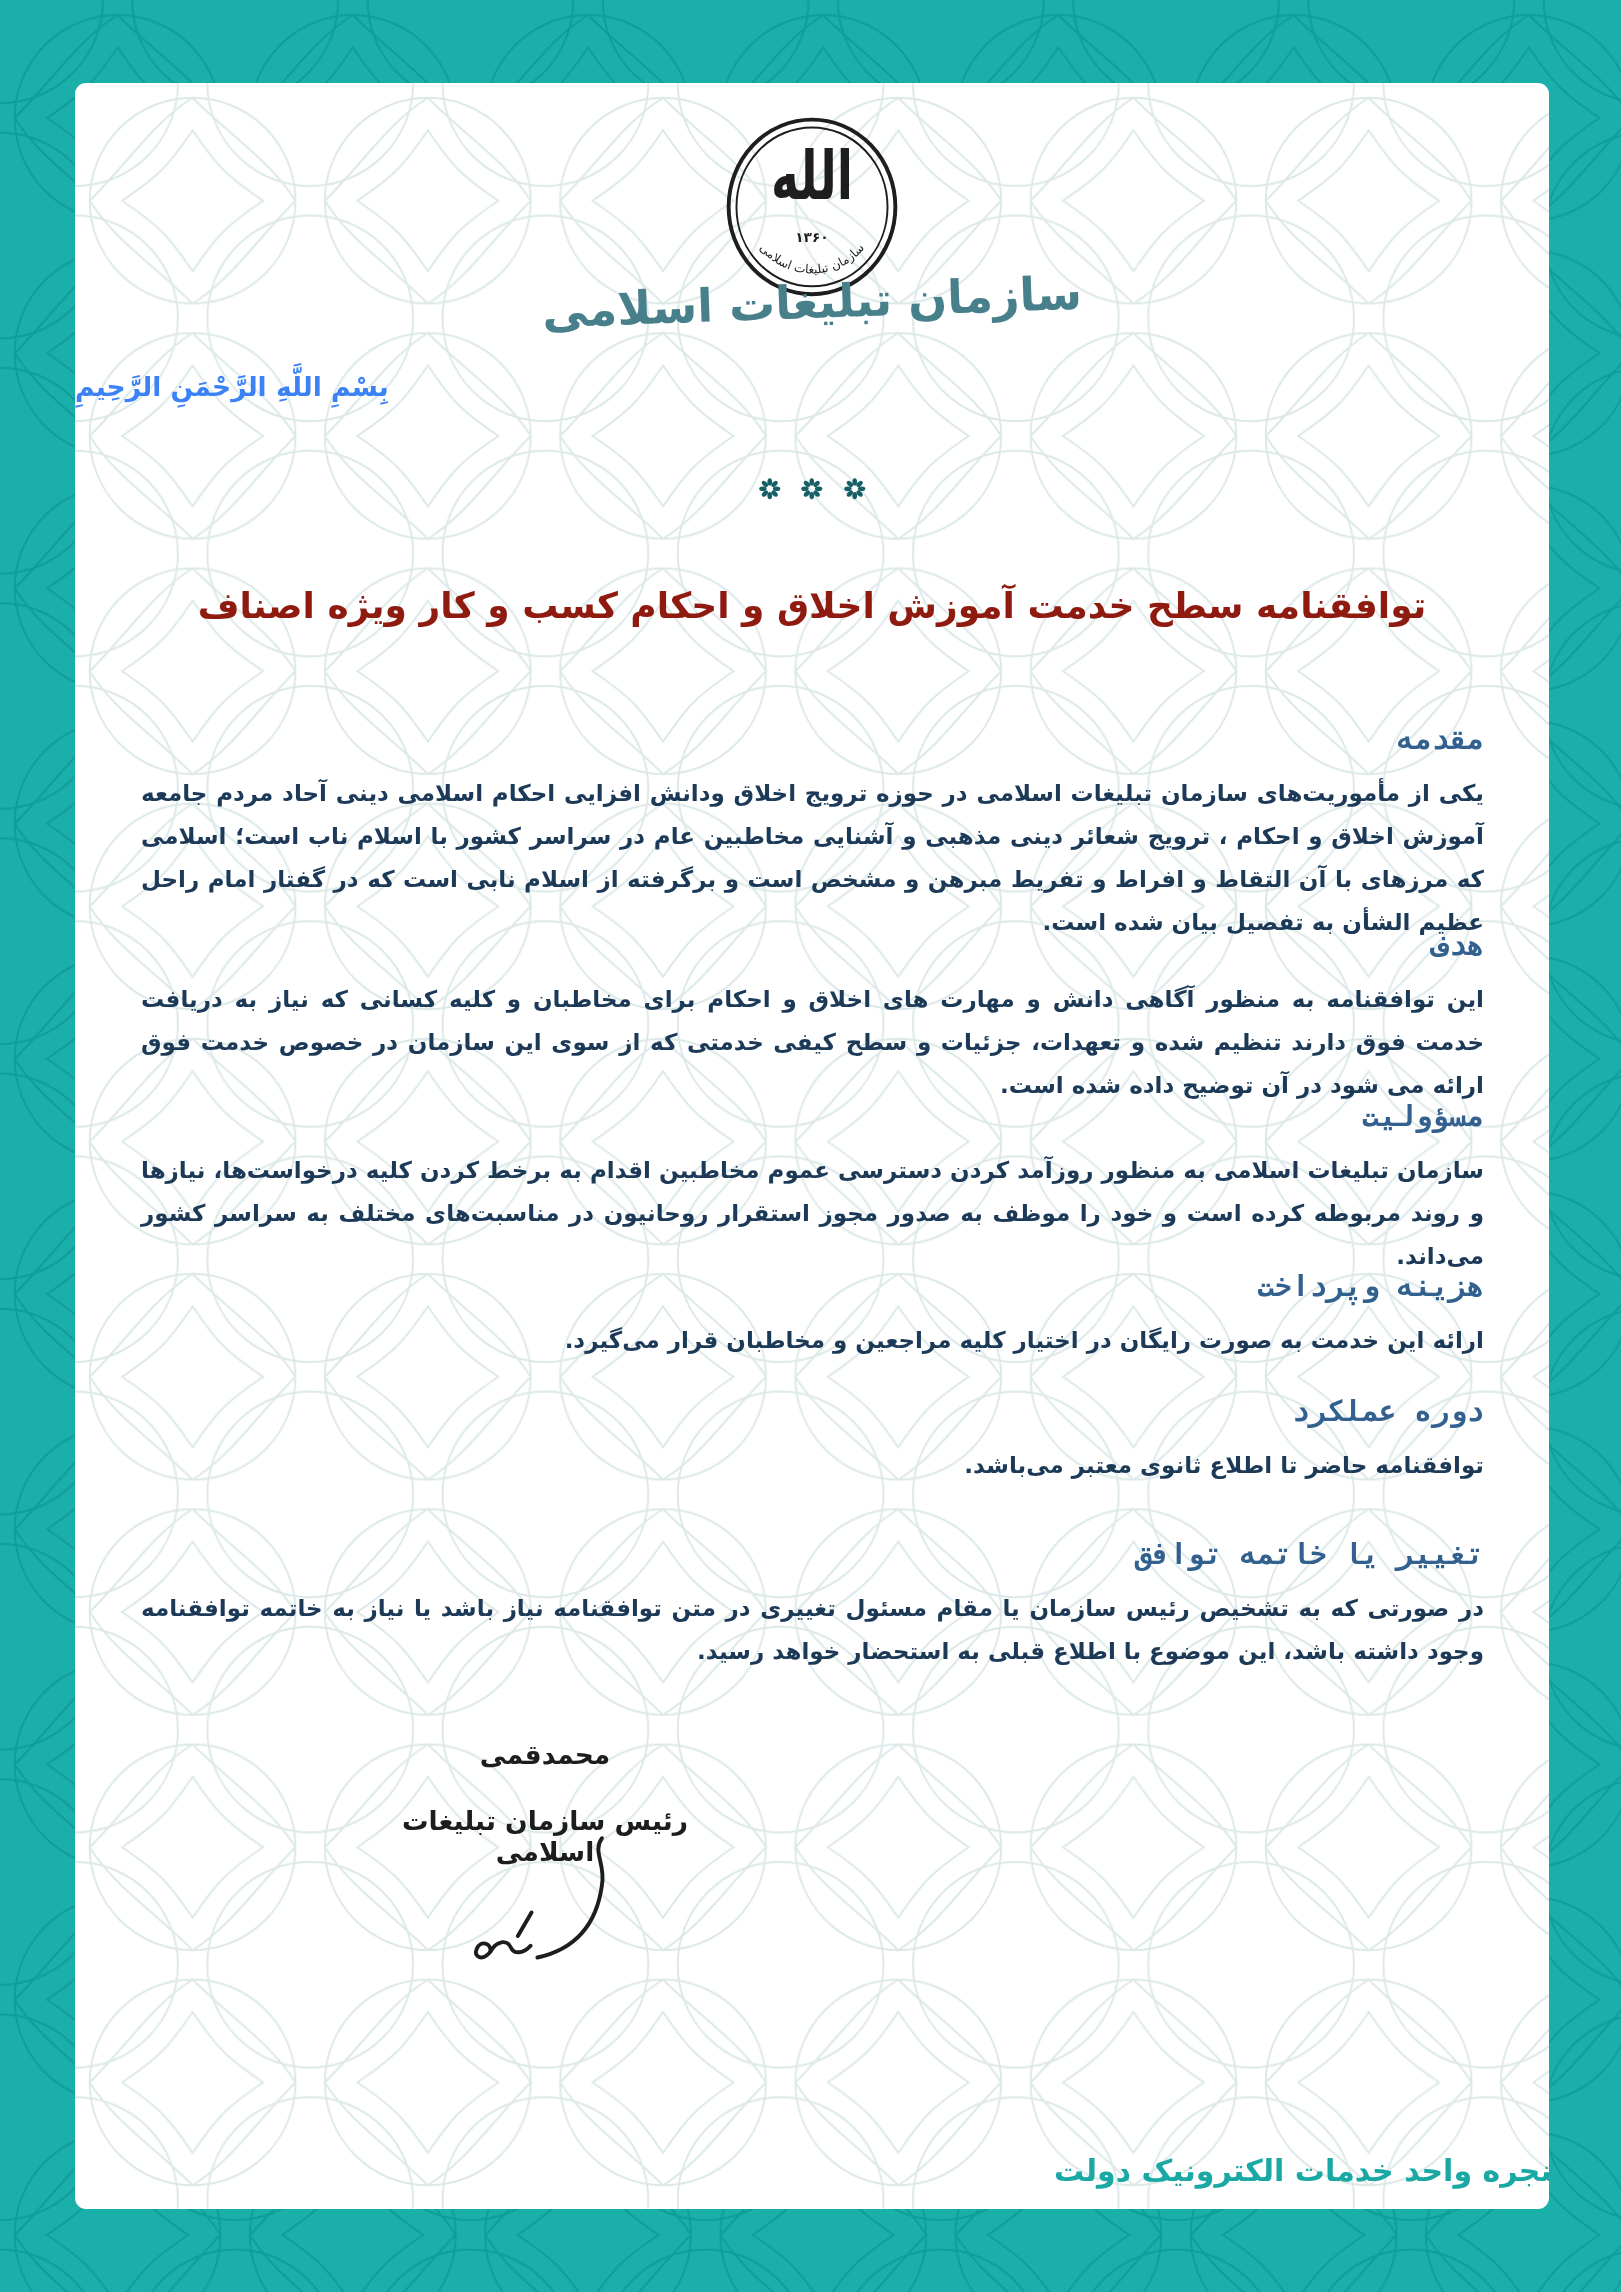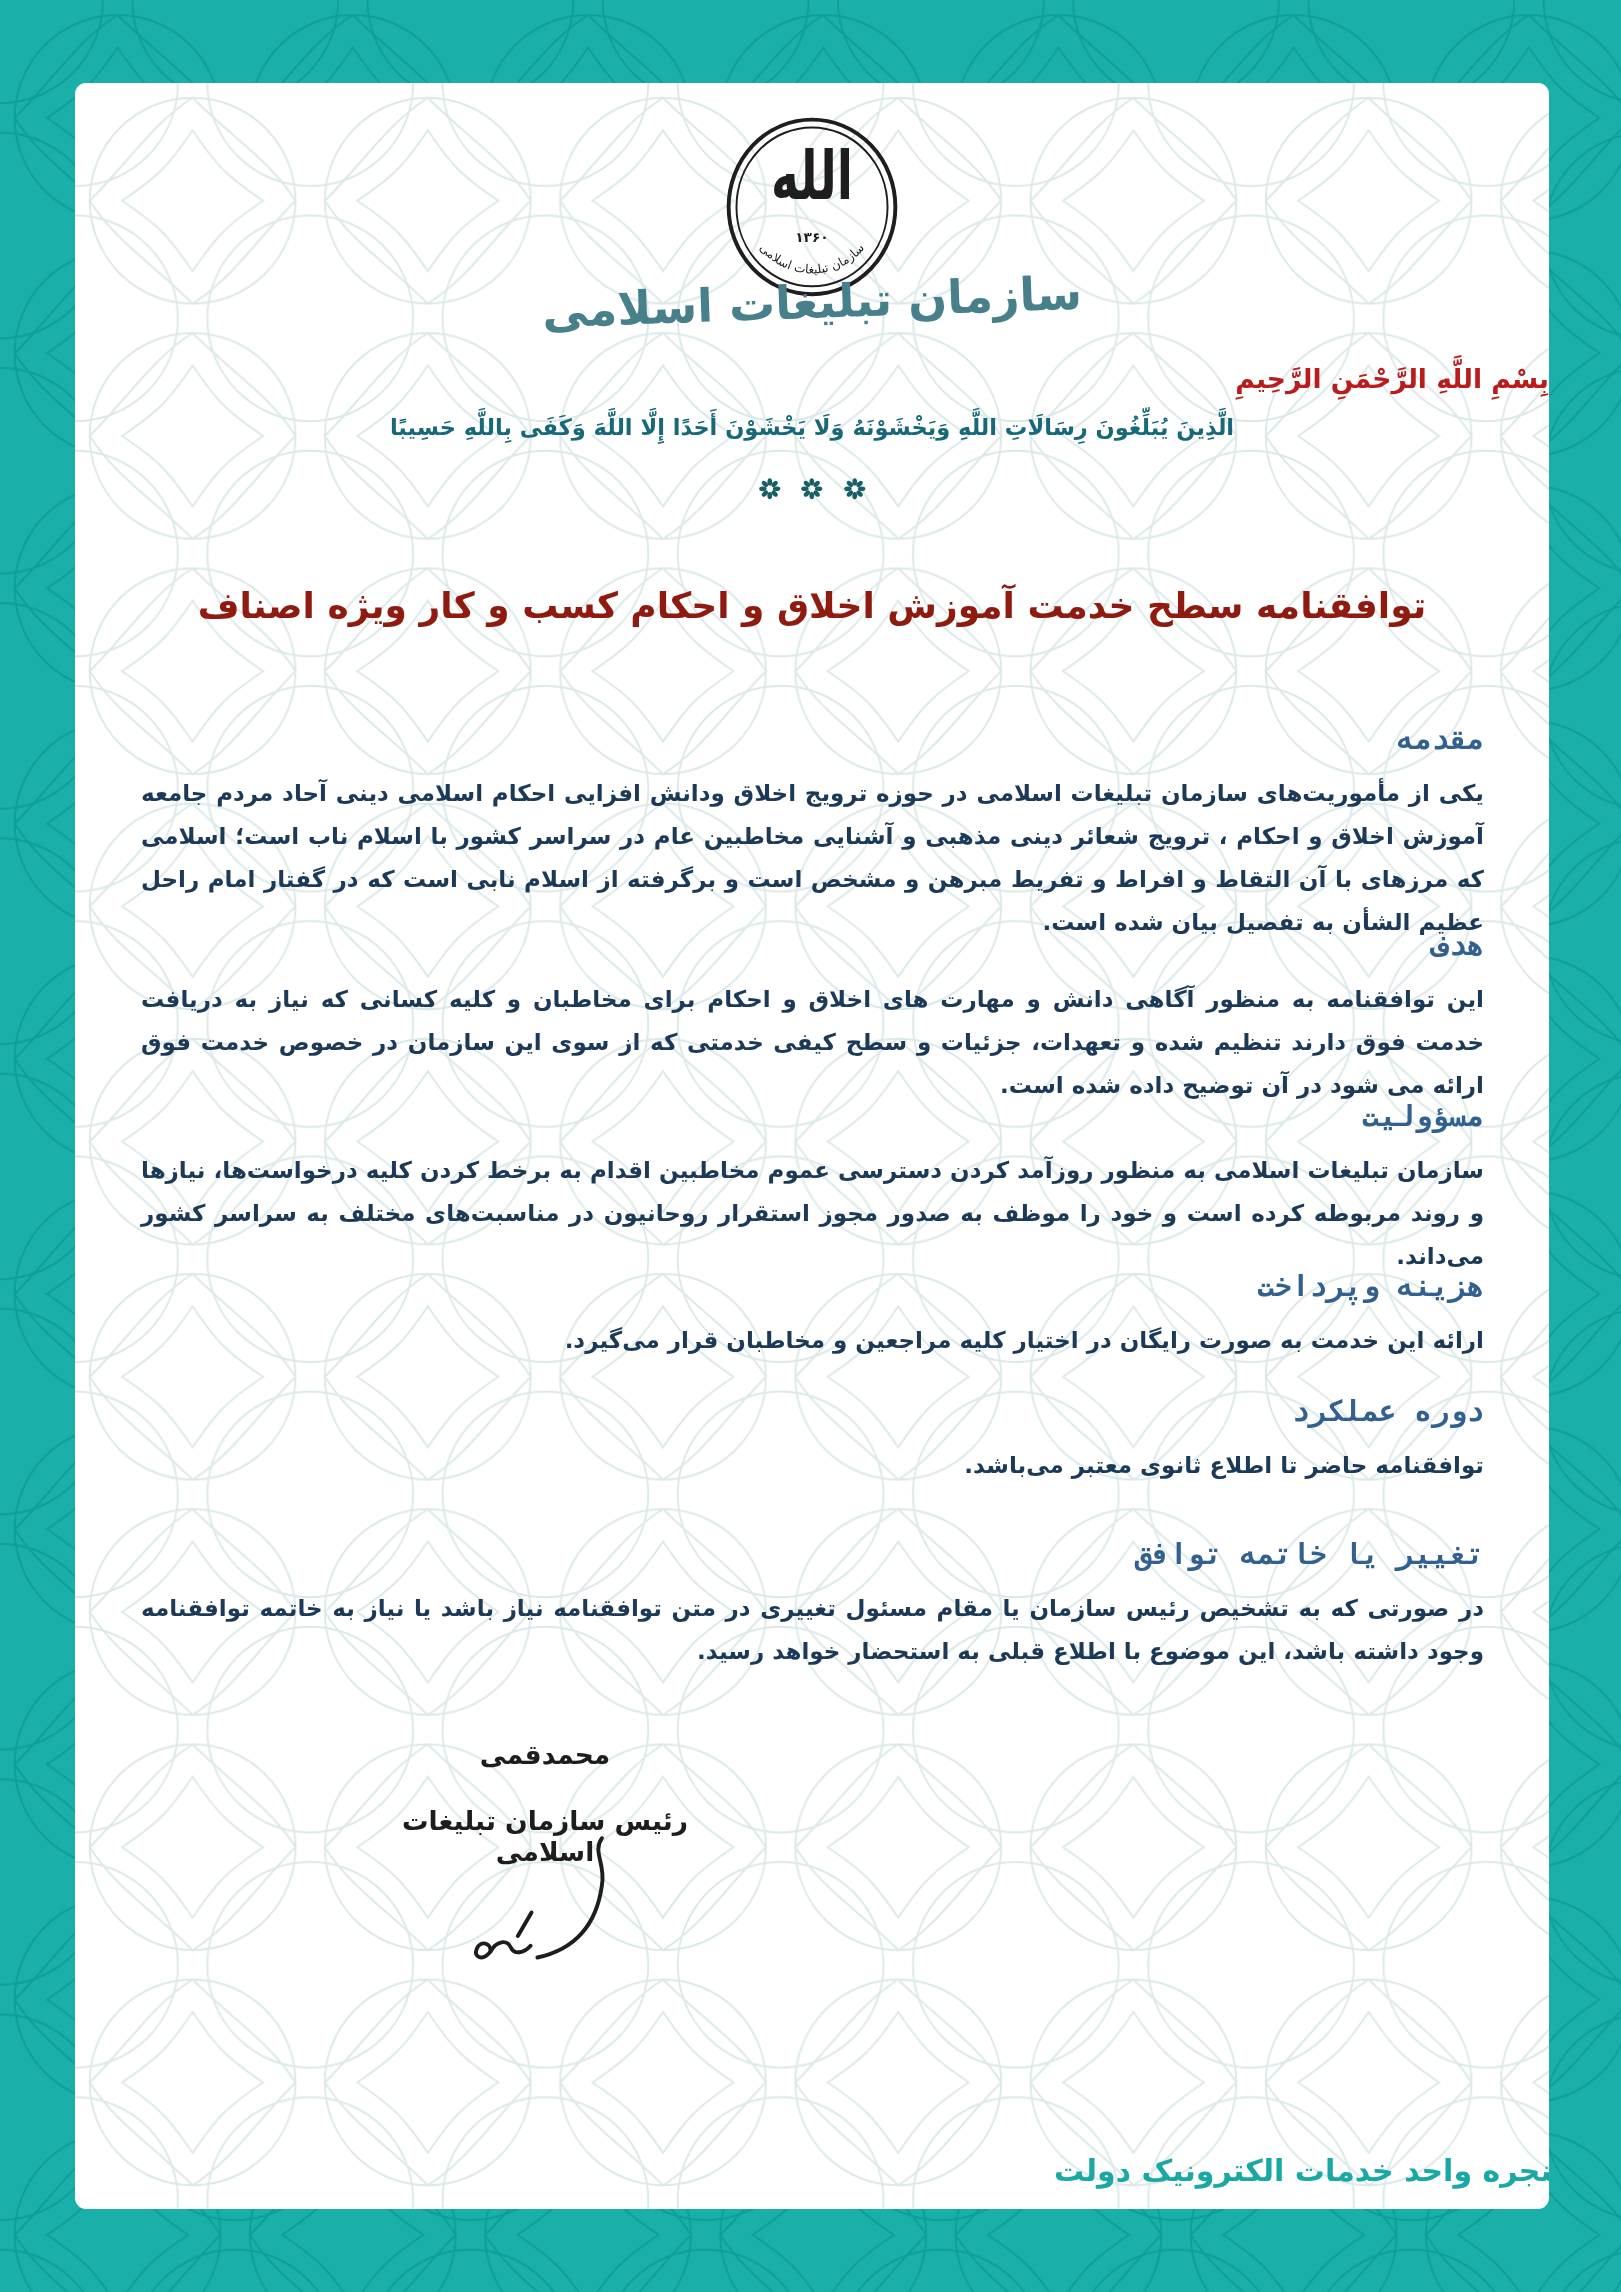--- a/index.html
+++ b/index.html
@@ -26,23 +26,23 @@
 
   .emblem{position:absolute;left:50%;top:15.7px;transform:translateX(-50%);}
   .brand{
     position:absolute;left:0;top:192px;width:100%;
     text-align:center;
     font-weight:bold;font-size:46px;color:#47808A;
     transform:rotate(-2deg);
     direction:rtl;
   }
   .bismillah{
-    position:absolute;left:0;top:280px;width:100%;
-    text-align:right;direction:rtl;
-    font-weight:bold;font-size:26.5px;color:#b91c1c;
+    position:absolute;left:0;top:288px;width:100%;
+    text-align:left;direction:rtl;
+    font-weight:bold;font-size:26.5px;color:#3b82f6;
   }
   .verse{
     position:absolute;left:0;top:331px;width:100%;
     text-align:center;direction:rtl;
     font-weight:bold;font-size:22.5px;color:#176879;
   }
   .flowers{
     position:absolute;left:0;top:394px;width:100%;
     text-align:center;
   }
@@ -138,21 +138,20 @@
           <path id="arcPath" d="M36,118 A 70,72 0 0 0 174,118" fill="none"></path>
         </defs>
         <text font-size="12.5" fill="#1E1E1E" text-anchor="middle" style="font-family:'DejaVu Sans',sans-serif;">
           <textPath href="#arcPath" startOffset="50%">سازمان تبلیغات اسلامی</textPath>
         </text>
       </svg>
 
       <div class="brand">سازمان تبلیغات اسلامی</div>
 
       <div class="bismillah">بِسْمِ اللَّهِ الرَّحْمَنِ الرَّحِيمِ</div>
-      <div class="verse">الَّذِينَ يُبَلِّغُونَ رِسَالَاتِ اللَّهِ وَيَخْشَوْنَهُ وَلَا يَخْشَوْنَ أَحَدًا إِلَّا اللَّهَ وَكَفَى بِاللَّهِ حَسِيبًا</div>
 
       <div class="flowers">
         <svg width="23.5" height="23.5" viewBox="-12 -12 24 24">
           <g fill="#175F66">
             <ellipse cx="0" cy="-7" rx="2.4" ry="3.8"></ellipse>
             <ellipse cx="0" cy="-7" rx="2.4" ry="3.8" transform="rotate(45)"></ellipse>
             <ellipse cx="0" cy="-7" rx="2.4" ry="3.8" transform="rotate(90)"></ellipse>
             <ellipse cx="0" cy="-7" rx="2.4" ry="3.8" transform="rotate(135)"></ellipse>
             <ellipse cx="0" cy="-7" rx="2.4" ry="3.8" transform="rotate(180)"></ellipse>
             <ellipse cx="0" cy="-7" rx="2.4" ry="3.8" transform="rotate(225)"></ellipse>

